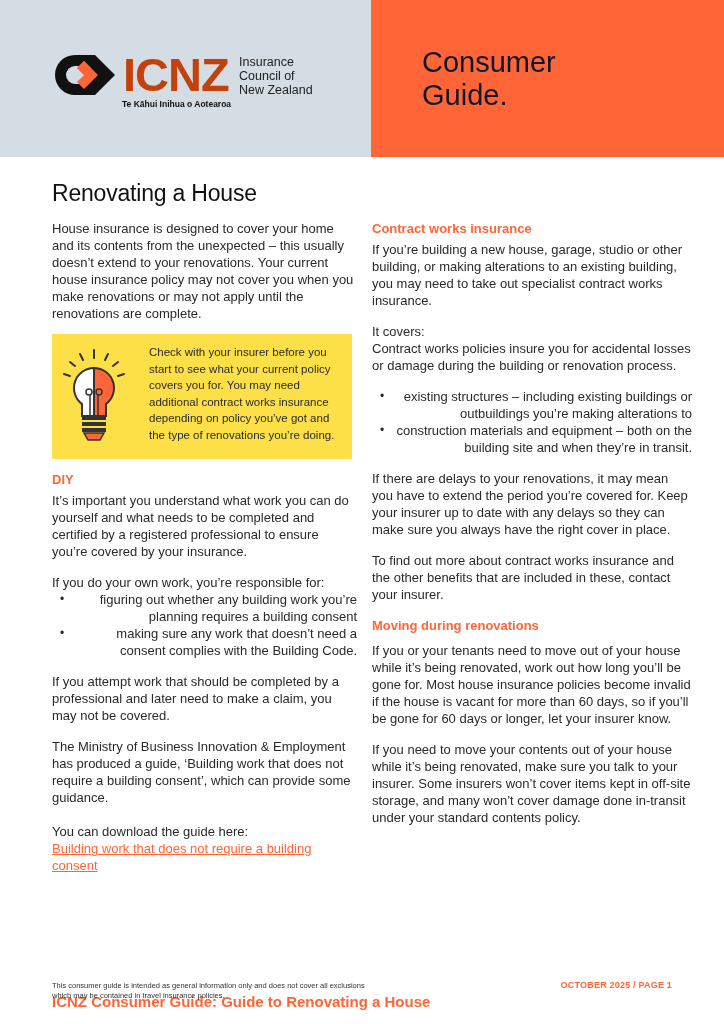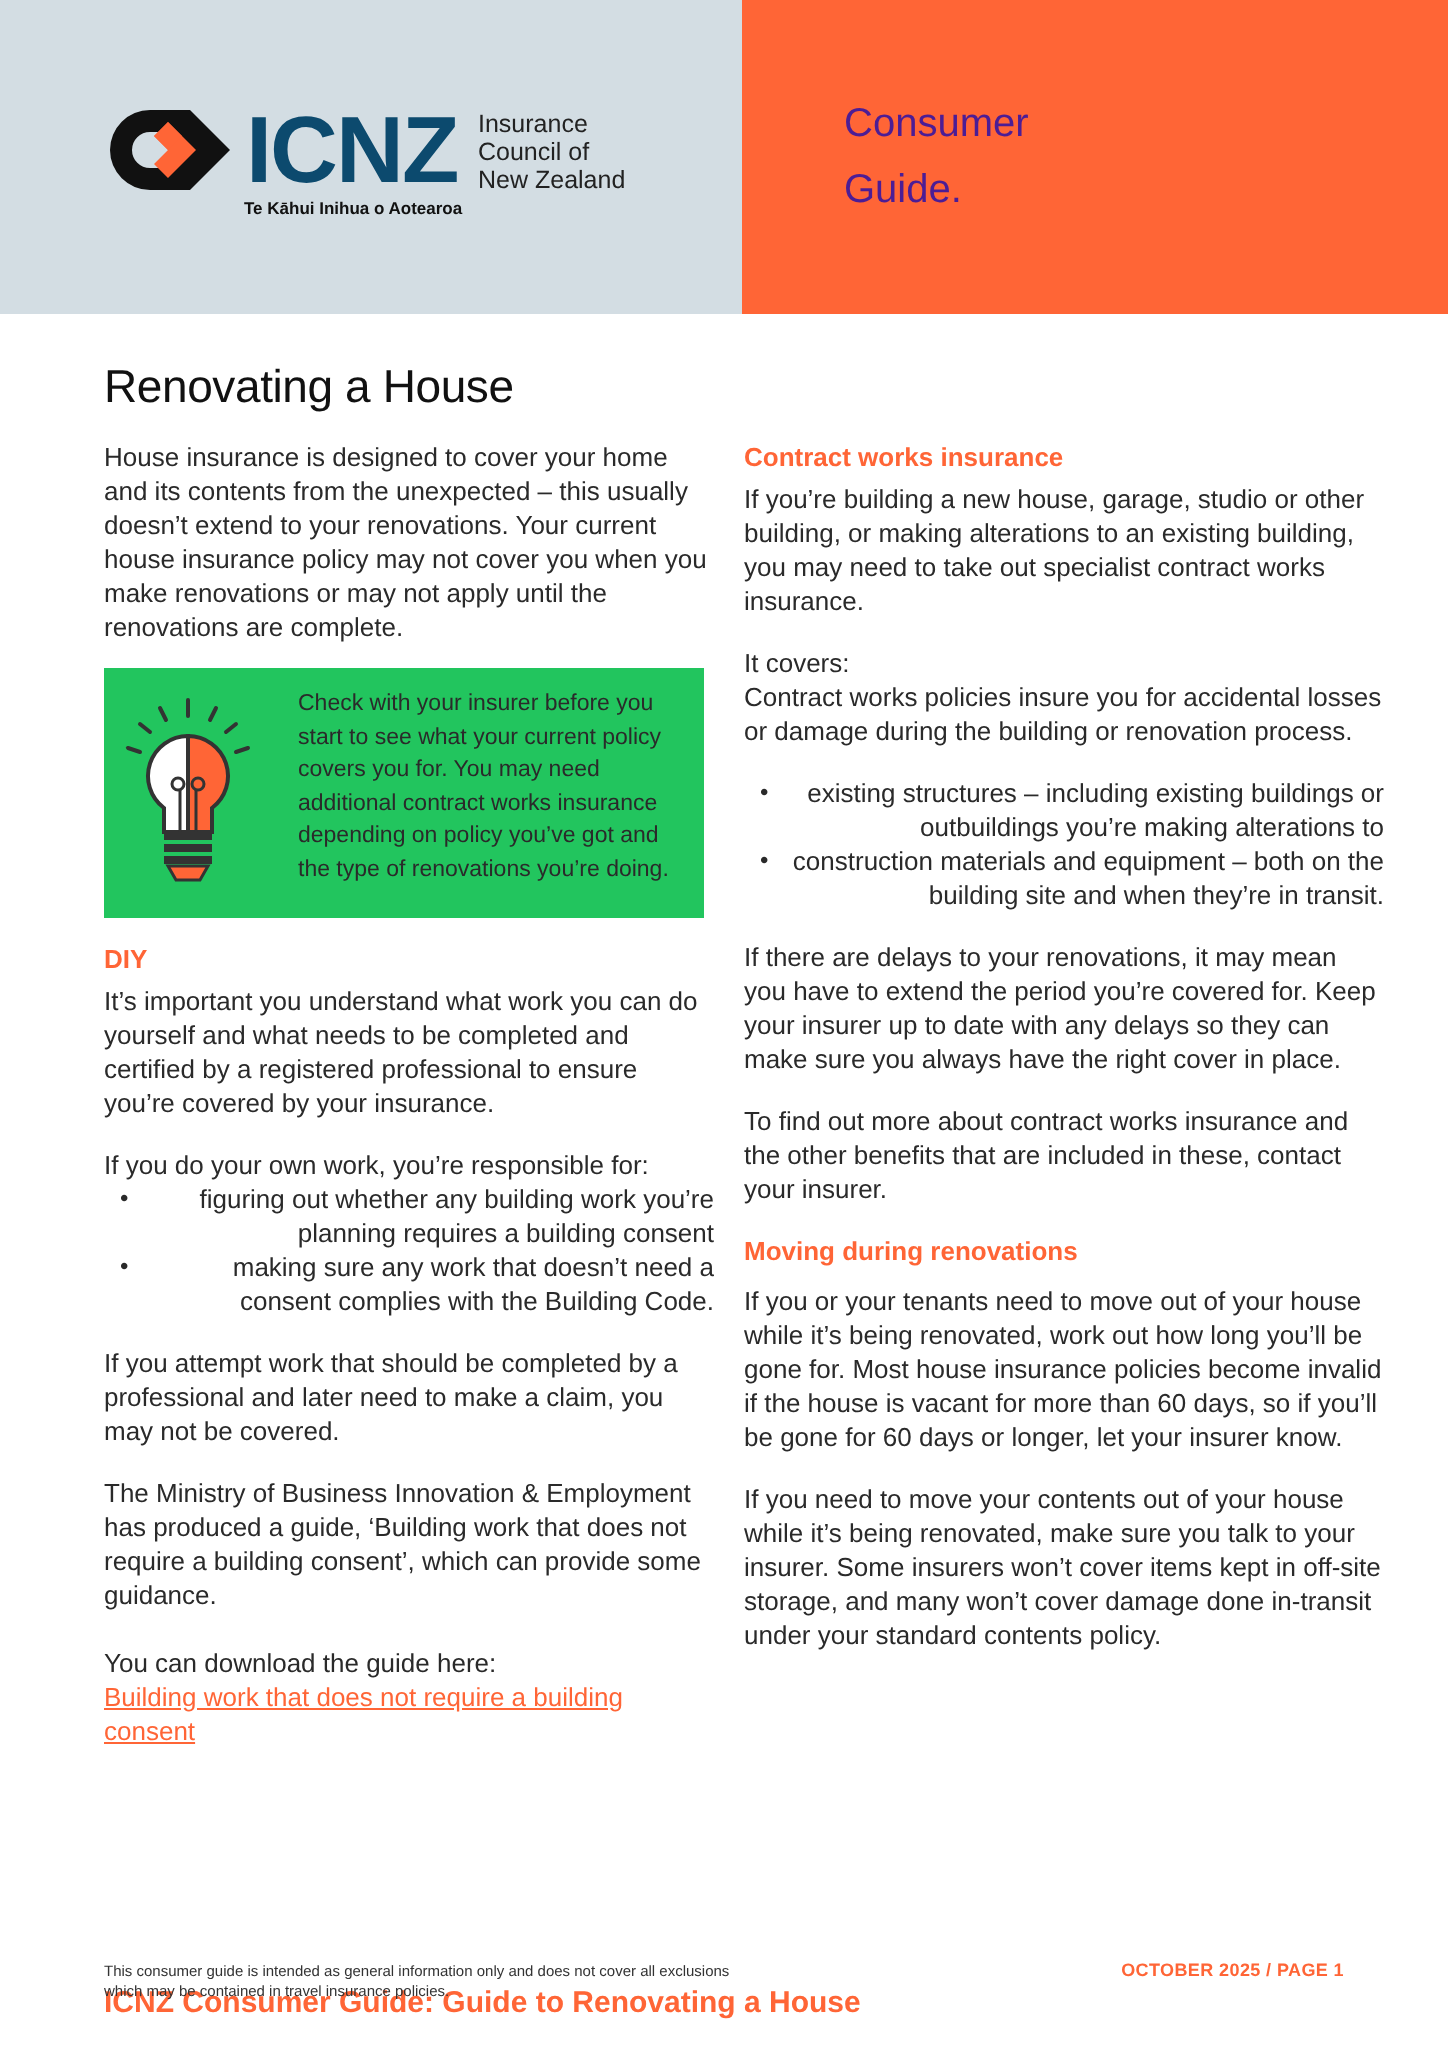--- a/index.html
+++ b/index.html
@@ -5,40 +5,40 @@
     * { box-sizing: border-box; margin: 0; padding: 0; }
     html, body { width: 724px; height: 1024px; background: #ffffff; overflow: hidden; }
     body { font-family: "Liberation Sans", "DejaVu Sans", sans-serif; color: #222222; position: relative; }
 
     .header { position: absolute; left: 0; top: 0; width: 724px; height: 157px; display: flex; }
     .header-left { width: 371px; height: 157px; background: #d3dde3; position: relative; }
     .header-right { width: 353px; height: 157px; background: #ff6536; position: relative; }
 
     .logo { position: absolute; left: 55px; top: 55px; width: 270px; height: 56px; }
     .logo-mark { position: absolute; left: 0; top: 0; width: 62px; height: 40px; }
-    .logo-wordmark { position: absolute; left: 68px; top: -4px; font-family: "Liberation Sans", sans-serif; font-weight: bold; font-size: 47px; letter-spacing: -1px; color: #0c4a6e; line-height: 48px; }
+    .logo-wordmark { position: absolute; left: 68px; top: -4px; font-family: "Liberation Sans", sans-serif; font-weight: bold; font-size: 47px; letter-spacing: -1px; color: #c2410c; line-height: 48px; }
     .logo-fullname { position: absolute; left: 184px; top: 0; font-size: 12.5px; line-height: 14px; color: #222222; }
     .logo-maori { position: absolute; left: 67px; top: 44px; font-size: 8.5px; font-weight: bold; color: #111; }
 
-    .guide-title { position: absolute; left: 51px; top: 46px; font-size: 20px; line-height: 33px; color: #4c1d95; font-weight: normal; }
+    .guide-title { position: absolute; left: 51px; top: 46px; font-size: 29px; line-height: 33px; color: #0f172a; font-weight: normal; }
 
     .page-title { position: absolute; left: 52px; top: 180px; font-size: 23px; color: #111111; font-weight: normal; letter-spacing: -0.2px; }
 
     .col { position: absolute; width: 305px; font-size: 13px; line-height: 17px; color: #2a2a2a; }
     .col-left { left: 52px; top: 220px; }
     .col-right { left: 372px; top: 220px; width: 320px; }
 
     .section-heading { color: #ff6536; font-size: 13px; font-weight: bold; line-height: 17px; margin-bottom: 4px; }
     .para { margin-bottom: 14px; }
     .para.tight { margin-bottom: 0; }
     ul.bullets { list-style: none; margin-bottom: 14px; padding-left: 8px; }
     ul.bullets li { position: relative; padding-left: 14px; text-align: right; }
     ul.bullets li::before { content: "\2022"; position: absolute; left: 0; top: 0; font-size: 12px; }
 
-    .tip-box { background: #22c55e; width: 300px; height: 125px; margin-bottom: 12px; position: relative; margin-top: -2px; }
+    .tip-box { background: #fde047; width: 300px; height: 125px; margin-bottom: 12px; position: relative; margin-top: -2px; }
     .tip-icon { position: absolute; left: 10px; top: 12px; width: 64px; height: 98px; }
     .tip-text { position: absolute; left: 97px; top: 10px; width: 196px; font-size: 11.5px; line-height: 16.5px; color: #2a2a2a; }
 
     .link { color: #ff6536; text-decoration: underline; cursor: pointer; }
 
     .footer-title { position: absolute; left: 52px; top: 966px; font-size: 15px; font-weight: bold; color: #ff6536; margin-top: 27px; }
     .footer-disclaimer { position: absolute; left: 52px; top: 981px; width: 330px; font-size: 7.5px; line-height: 10px; color: #333; }
     .footer-page { position: absolute; right: 52px; top: 980px; font-size: 9px; font-weight: bold; color: #ff6536; letter-spacing: 0.2px; }
   </style>
 </head>

